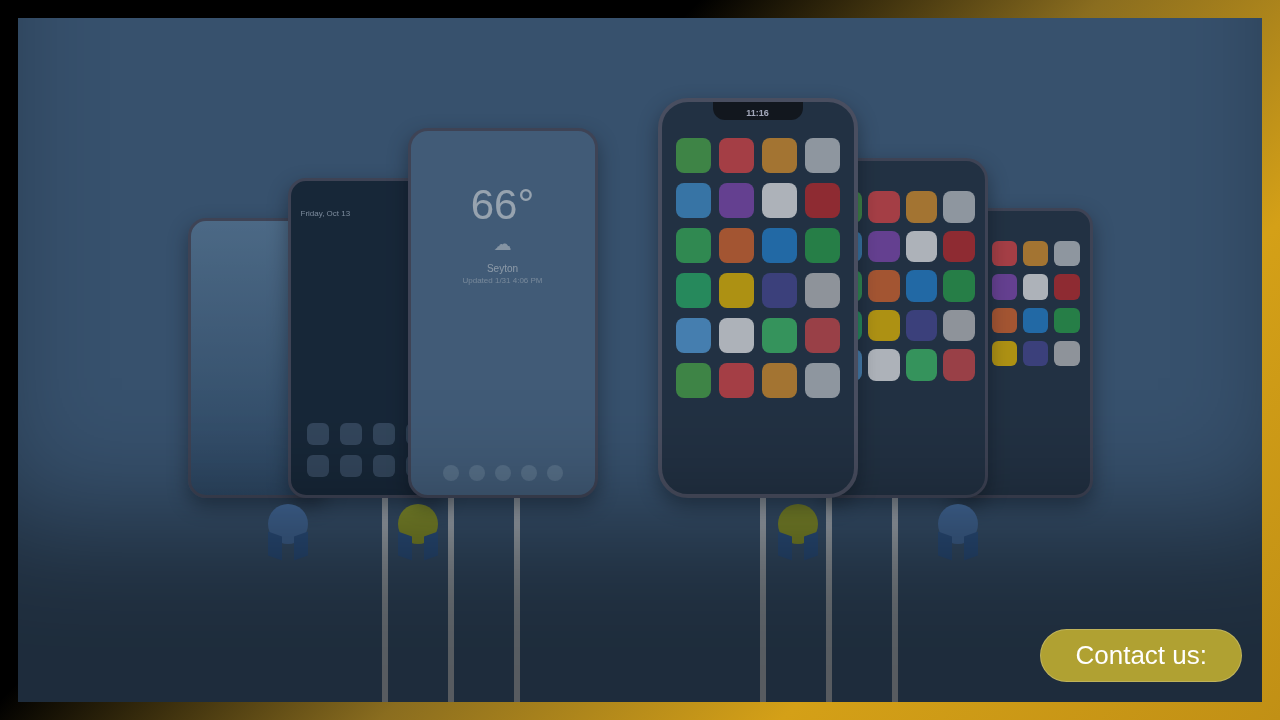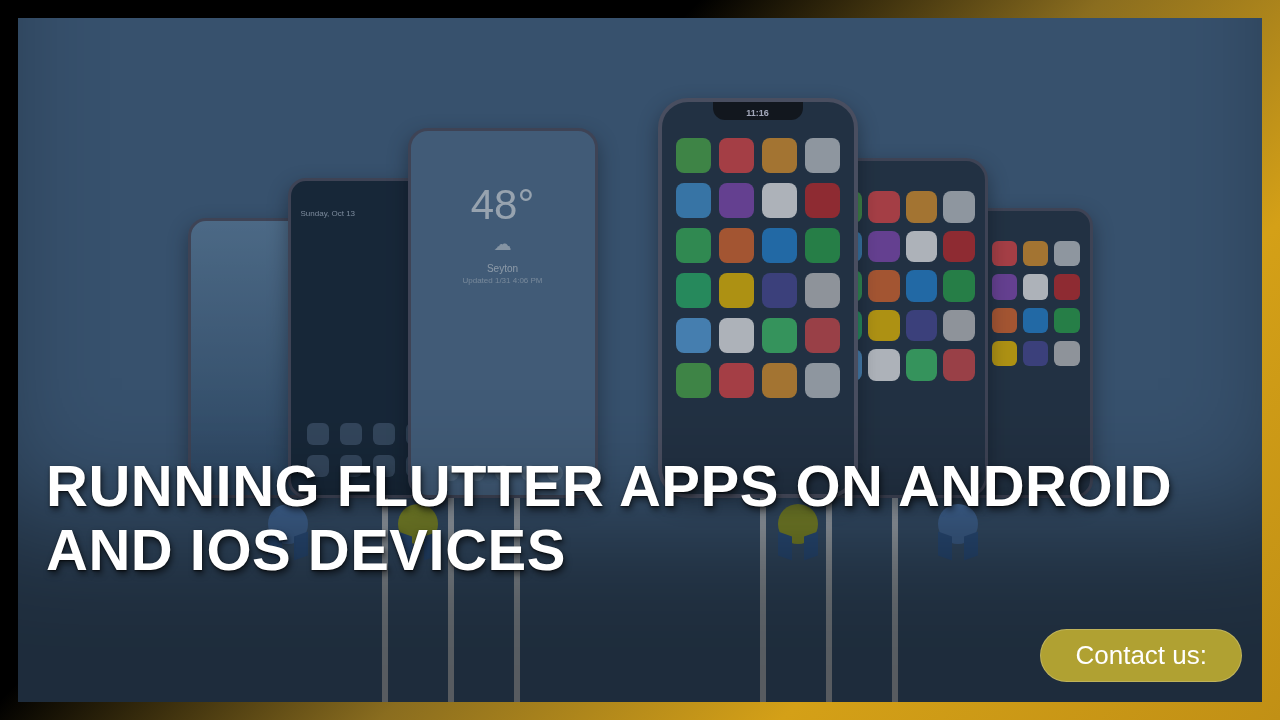--- a/index.html
+++ b/index.html
@@ -169,34 +169,34 @@
 <body>
 
 <div class="outer-frame">
   <div class="inner-canvas">
 
     <div class="phones-container">
 
       <div class="phone-group android-group">
         <div class="phone ph1"></div>
         <div class="phone ph2">
-          <div class="status-line">Sunday, Oct 13</div>
+          <div class="status-line">Friday, Oct 13</div>
           <div class="home-grid">
             <div class="app"></div>
               <div class="app"></div>
               <div class="app"></div>
               <div class="app"></div>
             <div class="app"></div>
               <div class="app"></div>
               <div class="app"></div>
               <div class="app"></div>
           </div>
         </div>
         <div class="phone ph3">
-          <div class="temp">48°</div>
+          <div class="temp">66°</div>
           <div class="weather-icon">☁︎</div>
           <div class="city">Seyton</div>
           <div class="updated">Updated 1/31 4:06 PM</div>
           <div class="dock">
             <div class="dot"></div>
               <div class="dot"></div>
               <div class="dot"></div>
               <div class="dot"></div>
               <div class="dot"></div>
           </div>
@@ -307,20 +307,19 @@
         <div class="cable"></div>
       <div style="width:120px"></div>
       <div class="cable"></div>
         <div class="cable"></div>
         <div class="cable"></div>
     </div>
 
     <div class="darken-overlay"></div>
     <div class="vignette"></div>
 
-    <h1 class="headline">Running Flutter Apps on Android and iOS Devices</h1>
 
     <div class="cta">
       <div class="cta-pill">Contact us:</div>
     </div>
 
   </div>
 </div>
 
 </body></html>

